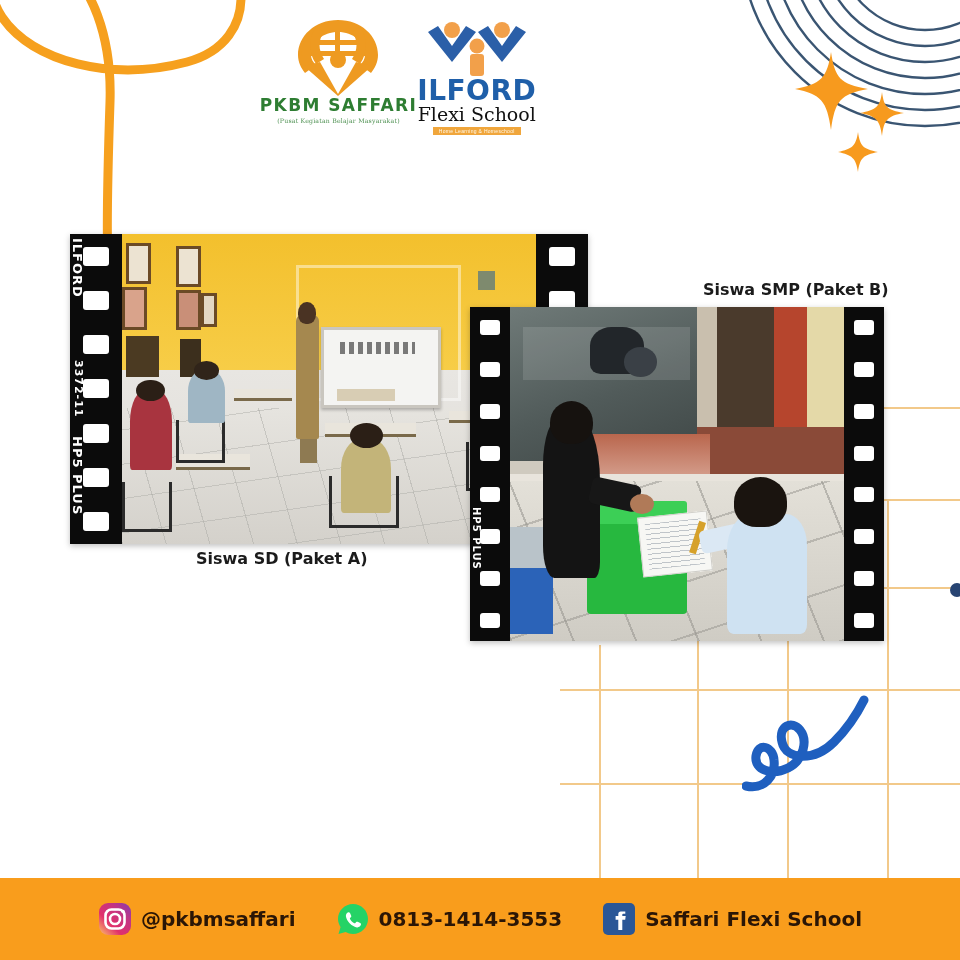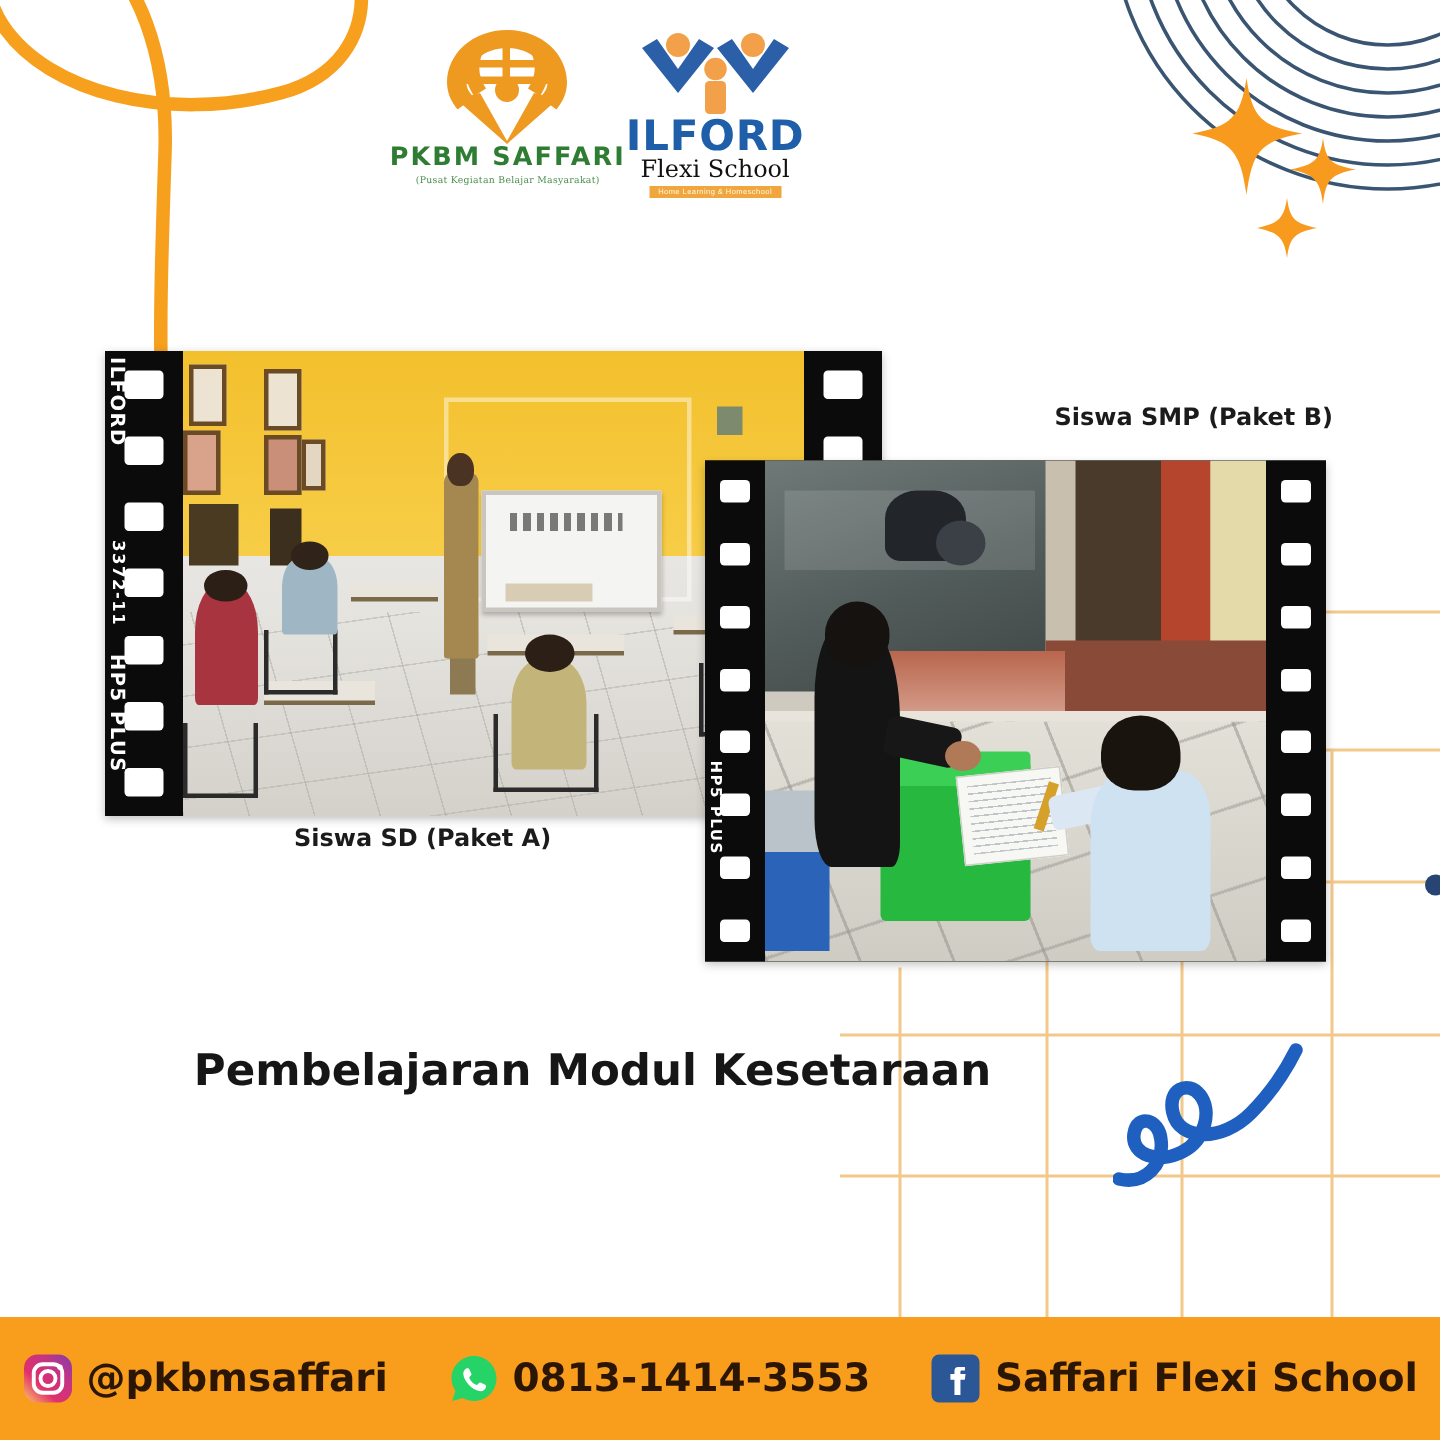--- a/index.html
+++ b/index.html
@@ -49,21 +49,21 @@
 
   .logo-saffari-mark { width: 104px; height: 62px; }
   .logo-saffari-name {
     font-family: "DejaVu Sans", sans-serif;
     font-weight: bold; font-size: 28px; letter-spacing: .5px;
     color: #1f5fa9; line-height: .95; margin-top: -2px;
     white-space: nowrap;
   }
   .logo-saffari-sub {
     font-family: "DejaVu Serif", serif;
-    font-size: 16px; color: #111; margin-top: -2px;
+    font-size: 19px; color: #111; margin-top: -2px;
     white-space: nowrap;
     text-align: right;
   }
   .logo-saffari-tag {
     background: #f0a63c; color: #fff8e8;
     font-size: 5px; letter-spacing: .3px;
     padding: 1px 6px; margin-top: 2px;
     white-space: nowrap;
   }
 
@@ -215,21 +215,21 @@
   .pt-leg { left: 0%; top: 66%; width: 16%; height: 12%; background:#b9c3c9; }
 
   
   .caption {
     position: absolute;
     font-family: "DejaVu Sans", sans-serif;
     font-weight: bold; font-size: 16px; color: #1b1b1b;
     white-space: nowrap;
   }
   .caption-a { left: 196px; top: 549px; }
-  .caption-b { left: 703px; top: 268px; z-index: 5; }
+  .caption-b { left: 703px; top: 280px; z-index: 5; }
 
   
   .headline {
     position: absolute; left: 0; top: 694px; width: 790px;
     text-align: center;
     font-family: "DejaVu Sans", sans-serif;
     font-weight: bold;
     color: #161616;
     line-height: 1.33;
     z-index: 3;
@@ -242,21 +242,21 @@
   .footer-bar {
     position: absolute; left: 0; bottom: 0; width: 960px; height: 82px;
     background: #f99d1c;
     display: flex; align-items: center; justify-content: center;
     gap: 40px;
     z-index: 6;
   }
   .footer-item { display: flex; align-items: center; gap: 9px; }
   .footer-text {
     font-family: "DejaVu Sans", sans-serif;
-    font-weight: bold; font-size: 26px; color: #2b1606;
+    font-weight: bold; font-size: 20px; color: #2b1606;
     white-space: nowrap;
   }
   .ic { width: 34px; height: 34px; flex: 0 0 auto; }
 </style>
 </head>
 <body>
 
 <div id="poster">
 
   <svg class="deco grid-lines" viewBox="0 0 960 960">
@@ -460,21 +460,20 @@
         <div class="perf"></div>
         <div class="perf"></div>
         <div class="perf"></div>
       </div>
     </div>
   </div>
 
   <div class="caption caption-b">Siswa SMP (Paket B)</div>
 
   <div class="headline">
-    <div class="l3">Pembelajaran Modul Kesetaraan</div>
   </div>
 
   <svg class="deco squiggle" viewBox="0 0 130 105">
     <path d="M4 92 C 22 96, 34 82, 32 66 C 31 52, 16 48, 14 62 C 12 76, 30 82, 46 74
              C 62 66, 66 46, 58 36 C 50 26, 36 32, 40 48 C 44 66, 72 68, 92 48
              C 106 34, 116 18, 122 6" fill="none" stroke="#1F5FBF" stroke-width="9" stroke-linecap="round"></path>
   </svg>
 
   <div class="footer-bar">
 

